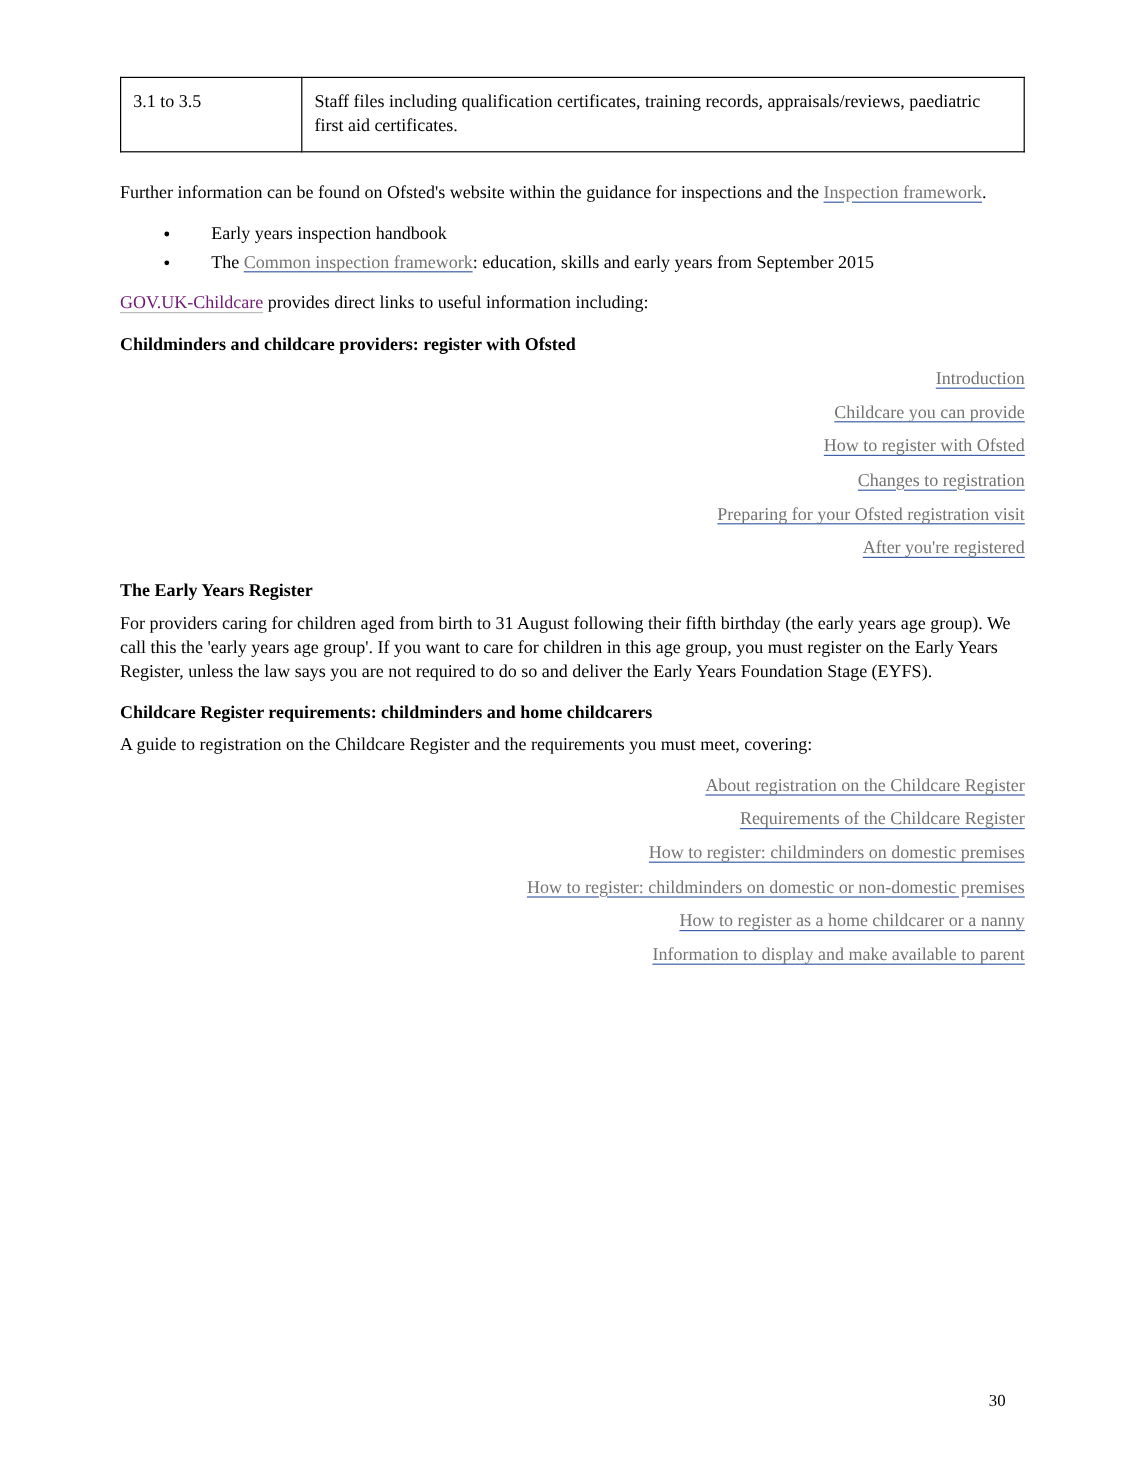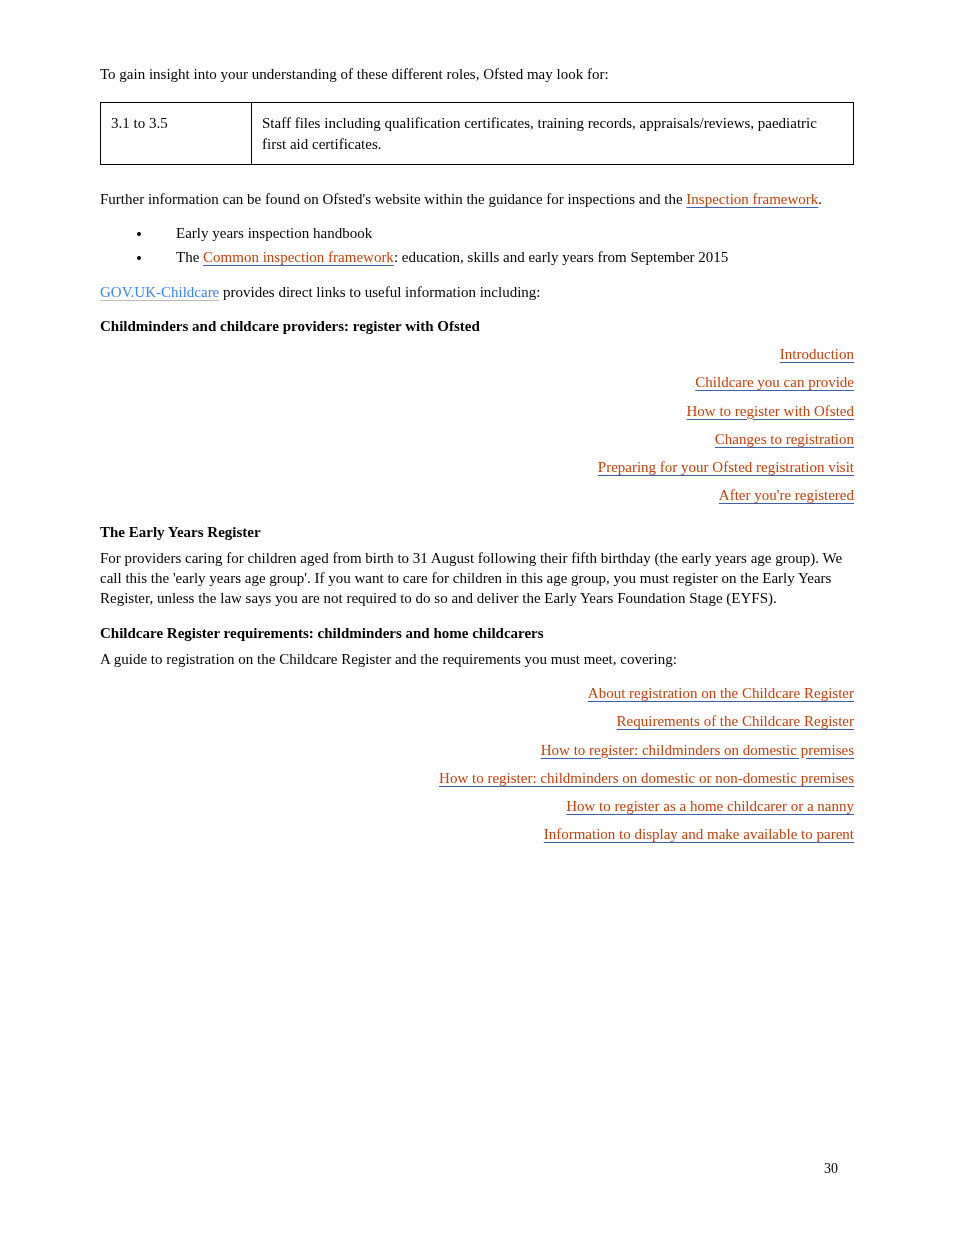--- a/index.html
+++ b/index.html
@@ -32,27 +32,27 @@
     border: 1.5px solid #000;
     padding: 10px 10px;
     vertical-align: top;
   }
   table.single-row td.col-a { width: 130px; }
   
   p { margin: 0 0 14px 0; }
   p.flush { margin: 0 0 2px 0; }
   
   a.link {
-    color: #c2410c;
+    color: #737373;
     text-decoration: underline;
     text-decoration-color: #3f5fa8;
     text-underline-offset: 3px;
   }
   a.link.gray {
-    color: #3b82f6;
+    color: #701a75;
     text-decoration-color: #bcbcbc;
   }
   
   ul.bullets {
     margin: 2px 0 14px 0;
     padding: 0 0 0 52px;
     list-style: disc;
   }
   ul.bullets li {
     padding-left: 24px;
@@ -79,21 +79,20 @@
     bottom: 56px;
     right: 116px;
     font-size: 14px;
   }
 </style>
 </head>
 <body>
 
 <div class="page">
 
-  <p class="lead">To gain insight into your understanding of these different roles, Ofsted may look for:</p>
 
   <table class="single-row">
     <tbody>
         <tr>
       <td class="col-a">3.1 to 3.5</td>
       <td class="col-b">Staff files including qualification certificates, training records, appraisals/reviews, paediatric first aid certificates.</td>
     </tr>
   </tbody>
     </table>
 

